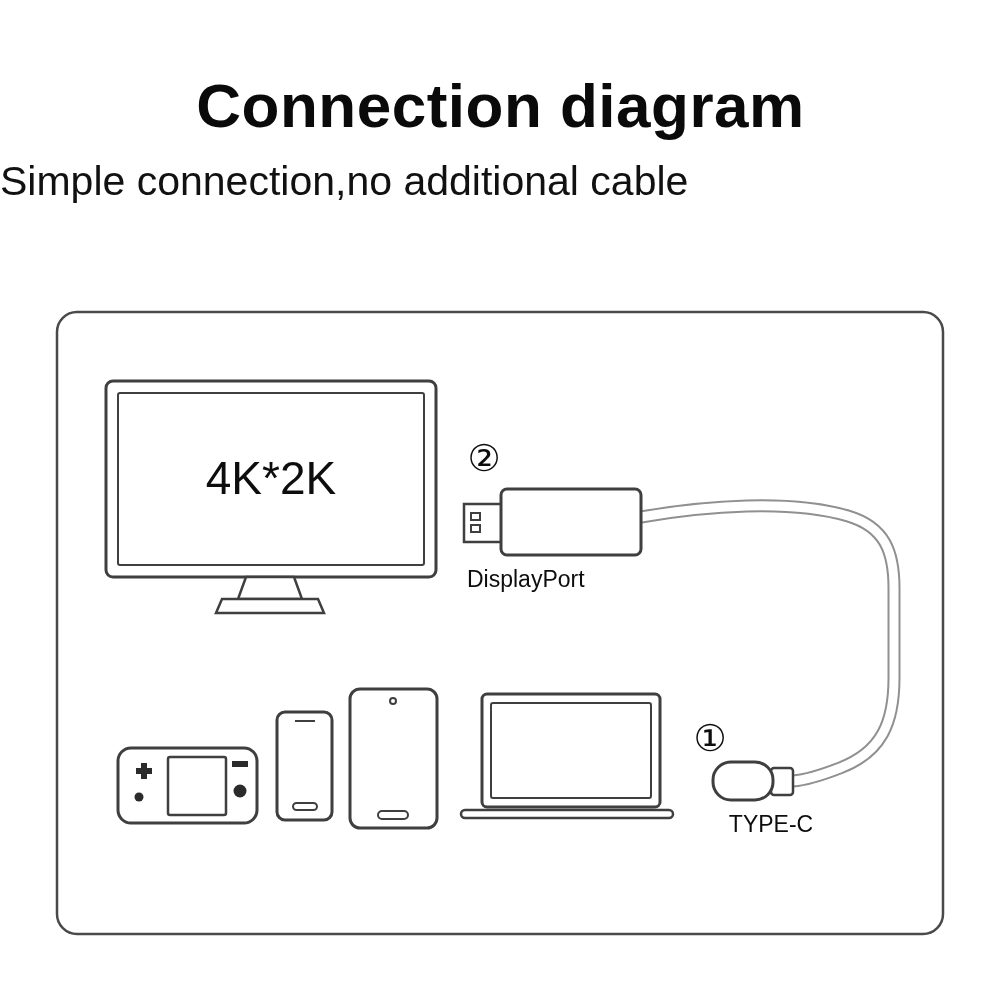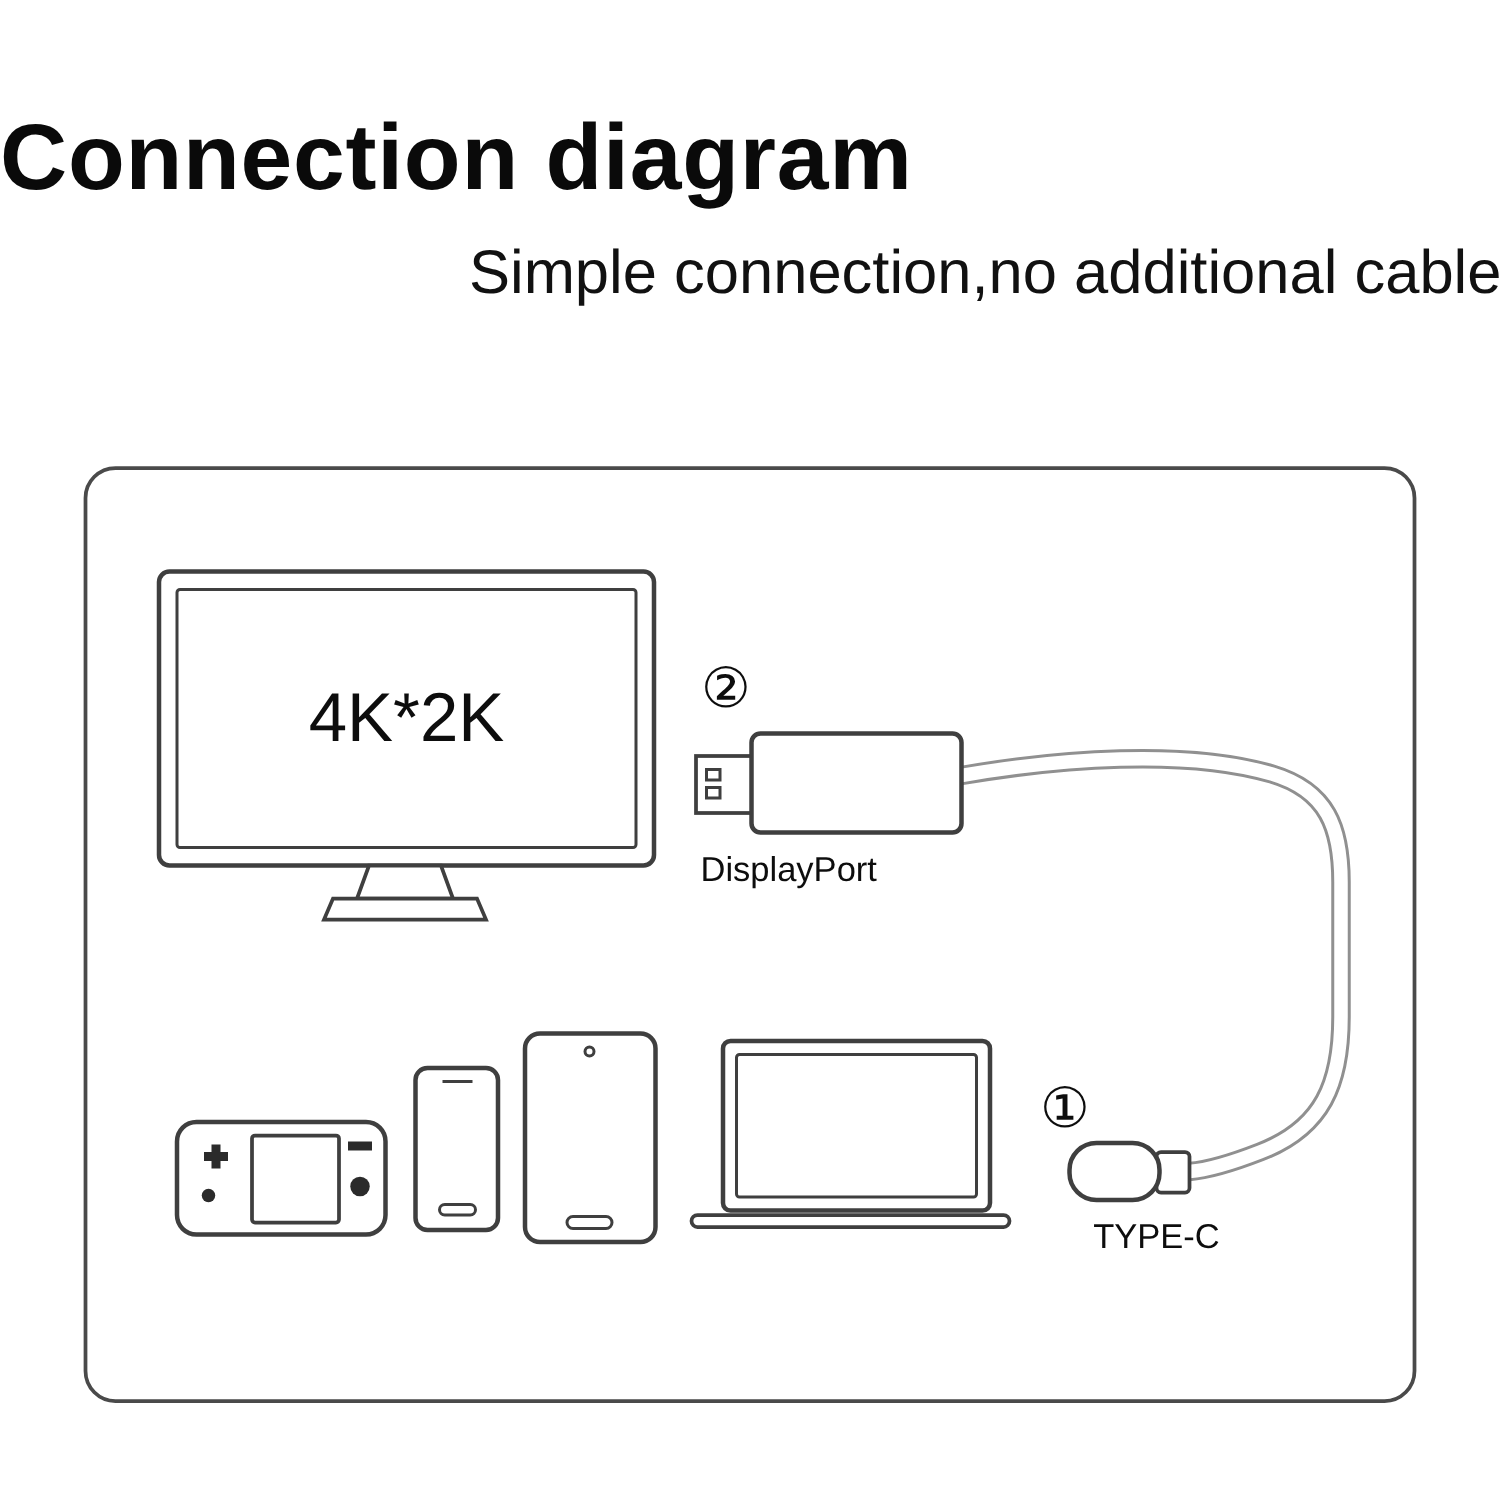--- a/index.html
+++ b/index.html
@@ -13,32 +13,32 @@
     height: 1001px;
     background: #ffffff;
     font-family: "Liberation Sans", "DejaVu Sans", sans-serif;
     overflow: hidden;
   }
   .title {
     position: absolute;
     top: 70px;
     left: 0;
     width: 100%;
-    text-align: left;
+    text-align: center;
     font-size: 62px;
     font-weight: bold;
     color: #0a0a0a;
     letter-spacing: 0.5px;
   }
   .subtitle {
     position: absolute;
     top: 158px;
     left: 0;
     width: 100%;
-    text-align: right;
+    text-align: left;
     font-size: 41px;
     font-weight: 400;
     color: #111111;
   }
   svg.diagram {
     position: absolute;
     top: 0;
     left: 0;
   }
   .shape {

